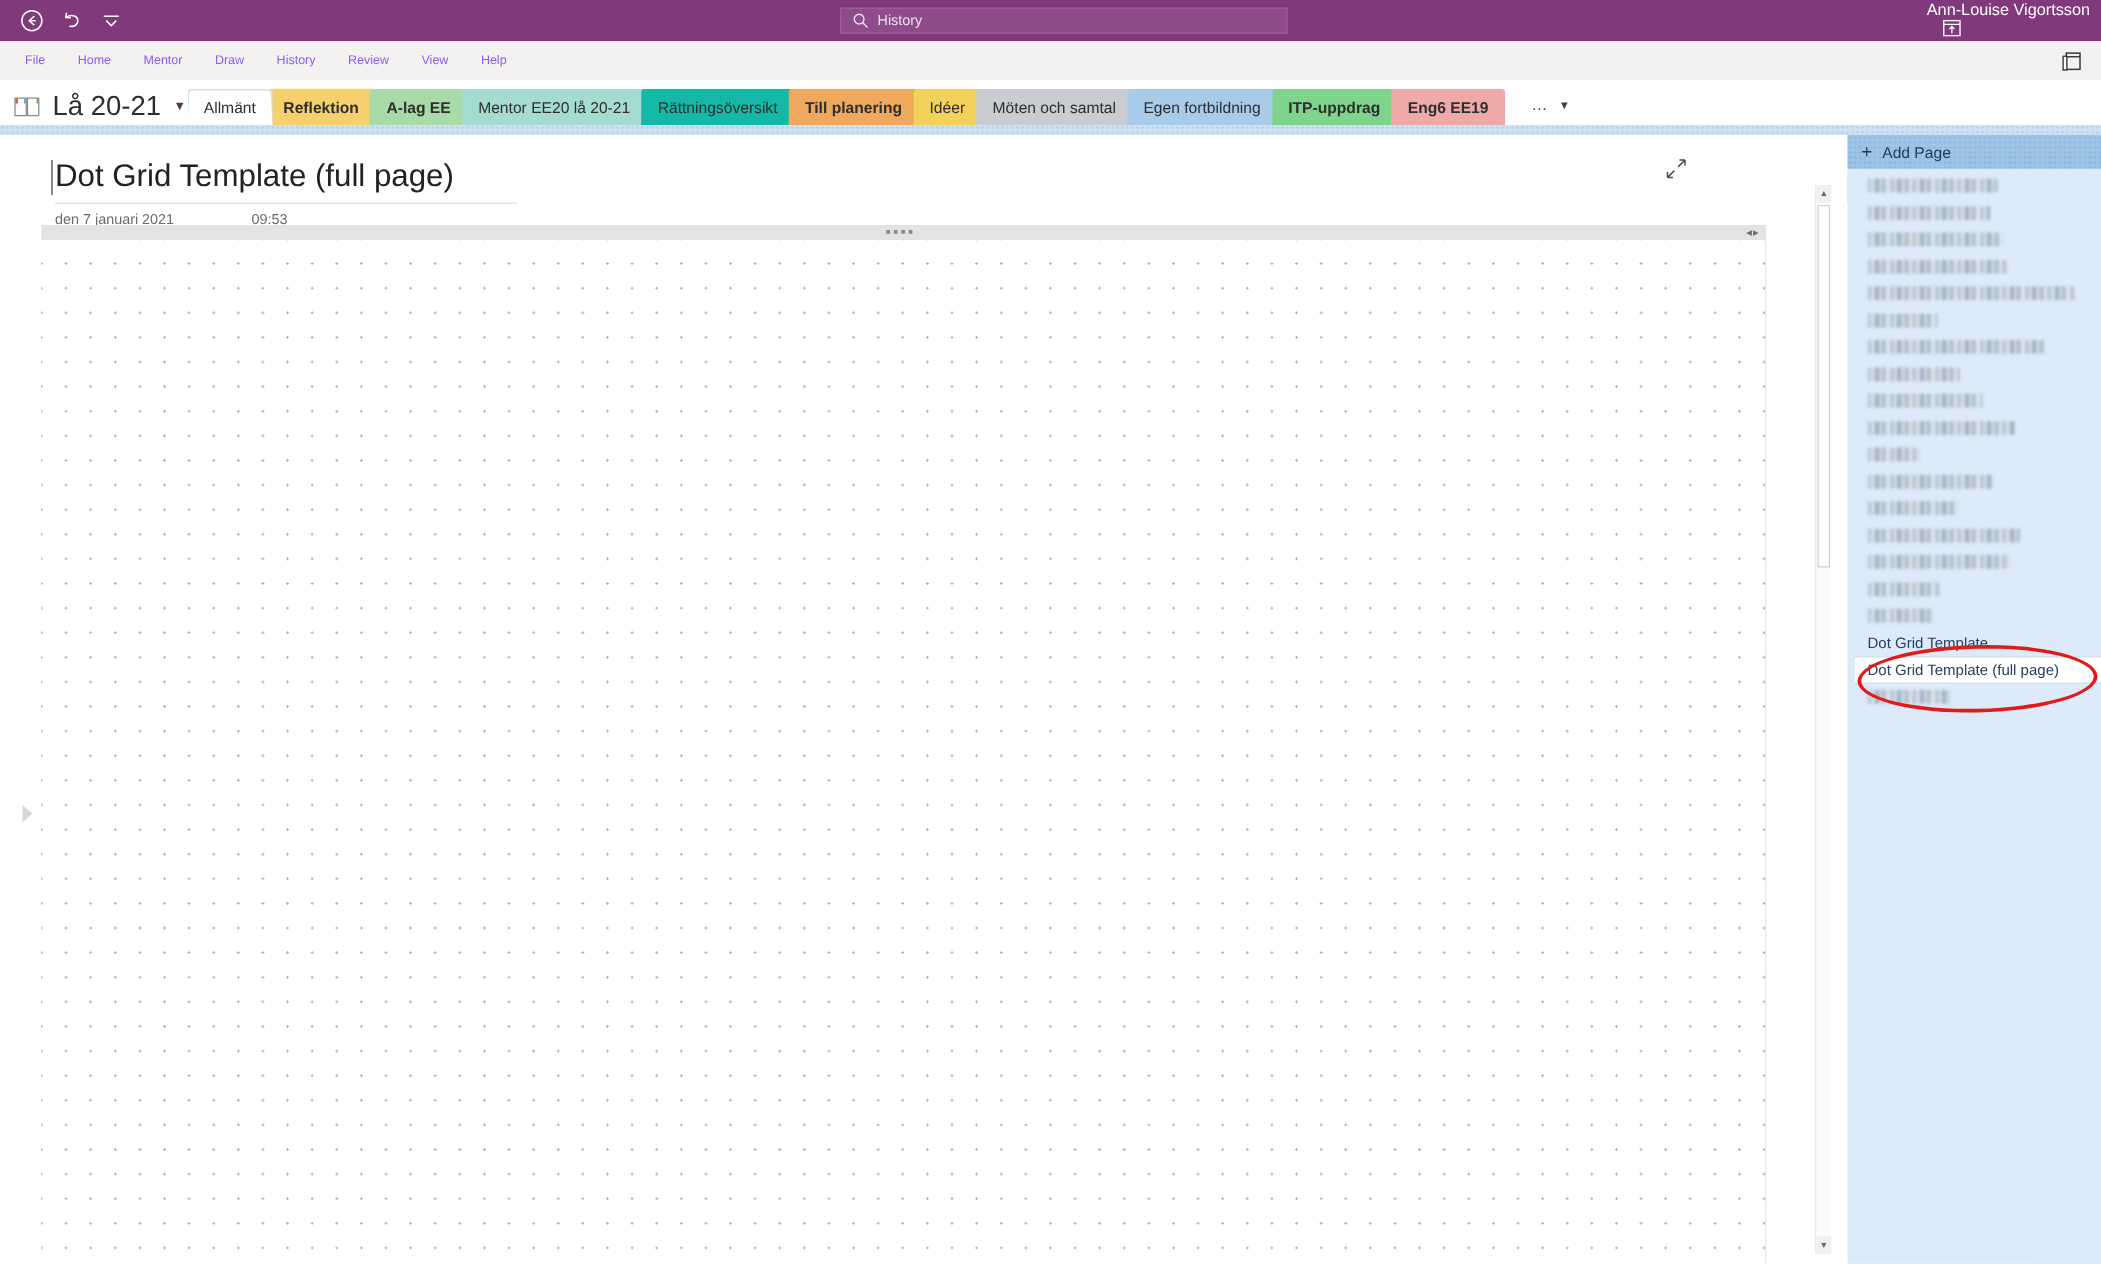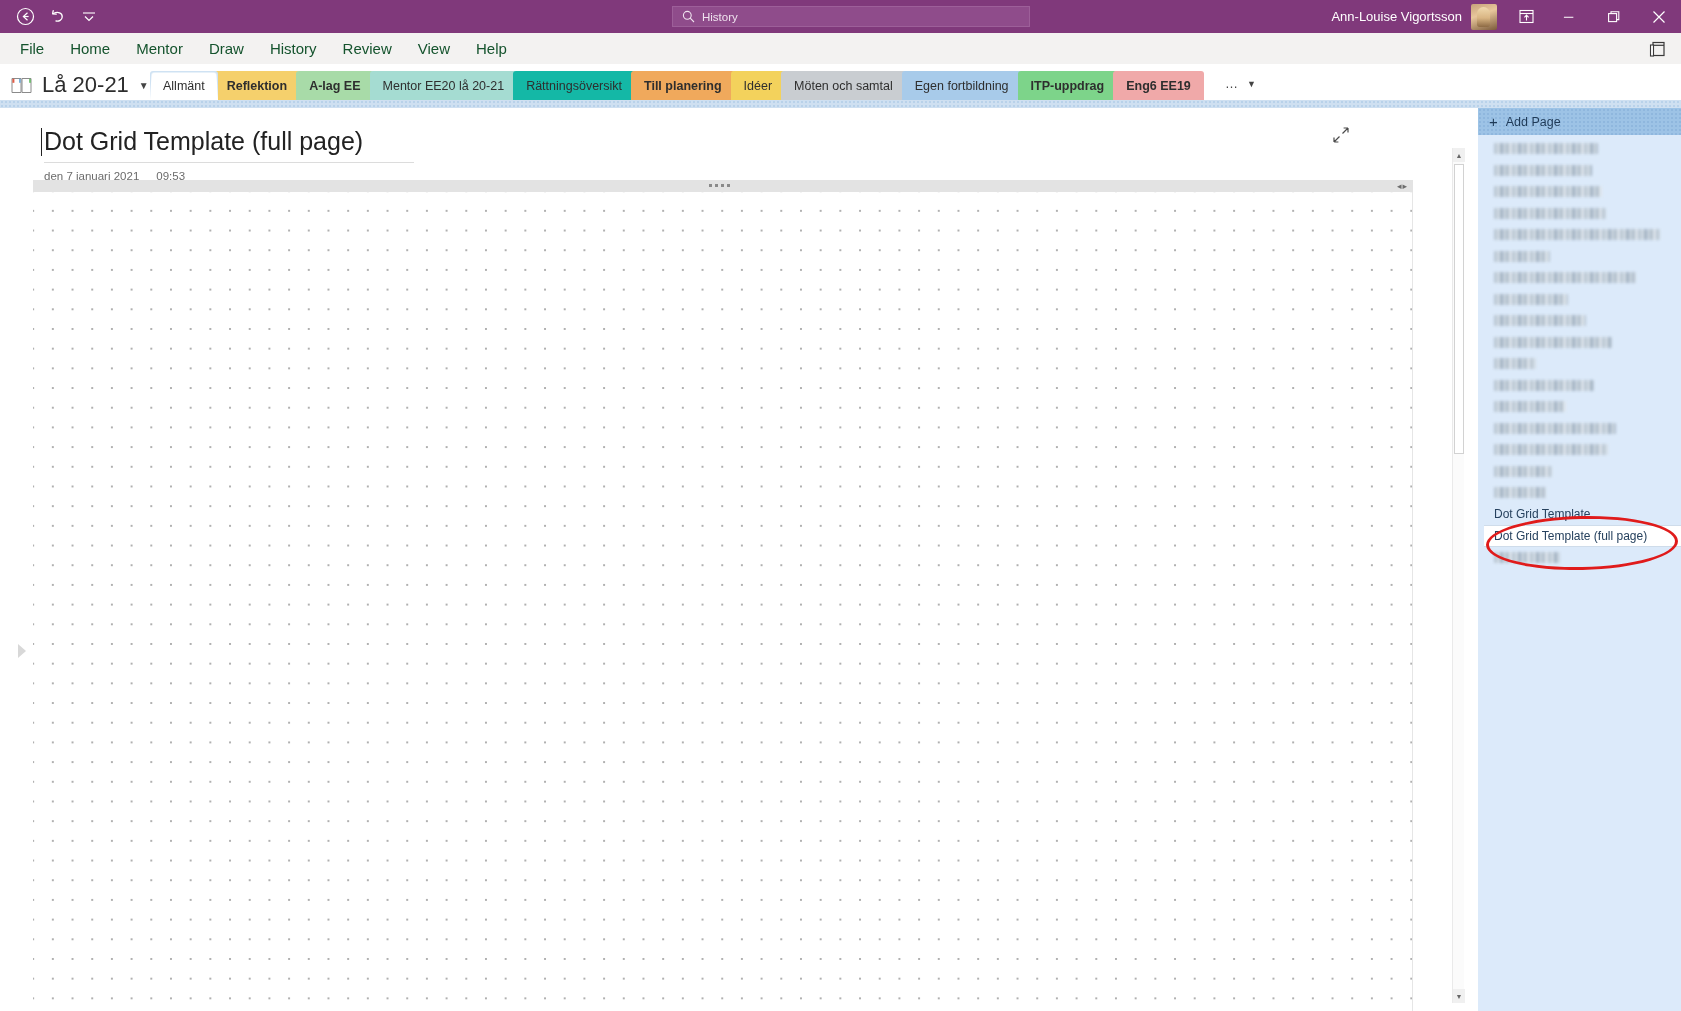--- a/index.html
+++ b/index.html
@@ -30,21 +30,21 @@
   }
   .tb-search-wrap {
     position: absolute; left: 672px; top: 6px; width: 358px; height: 21px;
     background: #8f4c8b; border: 1px solid #9d5f99;
     display: flex; align-items: center; gap: 7px; padding-left: 9px;
     font-size: 11.5px; color: #efe2ee;
   }
   .tb-search-wrap svg { flex: 0 0 auto; }
   .tb-right {
     position: absolute; right: 0; top: 0; height: 33px;
-    display: flex; align-items: center;
+    display: flex;  flex-direction: column;
   }
   .tb-user { font-size: 13px; margin-right: 9px; white-space: nowrap; }
   .tb-avatar {
     width: 26px; height: 26px; border-radius: 2px; overflow: hidden;
     background: linear-gradient(160deg,#c7a27a 0%, #e8c79c 40%, #7b5a3a 100%);
     margin-right: 9px; position: relative;
   }
   .tb-avatar::after {
     content:""; position:absolute; left:6px; top:3px; width:13px; height:20px;
     border-radius: 7px 7px 3px 3px;
@@ -56,21 +56,21 @@
   }
   .tb-winbtn.ribbonbtn { width: 40px; }
   .tb-winbtn.close { width: 45px; }
 
   
   .menubar {
     position: absolute; left: 0; top: 33px; width: 1681px; height: 31px;
     background: #f3f2f1; display: flex; align-items: center;
   }
   .menu-item {
-    font-size: 15px; color: #14532d; padding: 4px 12px; margin-right: 2px;
+    font-size: 10px; color: #8b5cf6; padding: 4px 12px; margin-right: 2px;
     white-space: nowrap;
   }
   .menu-item:first-child { margin-left: 8px; }
   .ribbon-toggle {
     position: absolute; right: 12px; top: 5px; width: 22px; height: 22px;
     display:flex; align-items:center; justify-content:center;
   }
 
   
   .tabbar {
@@ -136,21 +136,21 @@
   }
   .page-title-wrap { position: absolute; left: 44px; top: 16px; width: 370px; }
   .page-title {
     font-size: 25px; color: #222; font-weight: 400; line-height: 34px;
     padding-bottom: 4px; border-bottom: 1px solid #dcdcdc;
     position: relative;
   }
   .title-caret {
     position:absolute; left:-3px; top:4px; width:1px; height:28px; background:#222;
   }
-  .page-meta { margin-top: 7px; display:flex; gap: 17px; font-size: 11.5px; color: #6b6b6b; align-items: flex-end; }
+  .page-meta { margin-top: 7px; display:flex; gap: 62px; font-size: 11.5px; color: #6b6b6b; align-items: flex-end; }
 
   .expand-icon {
     position: absolute; right: 128px; top: 18px; width: 18px; height: 18px;
     color: #4a4a4a;
   }
 
   
   .grid-frame {
     position: absolute; left: 33px; top: 72px; width: 1380px; height: 831px;
     background: #ffffff;

